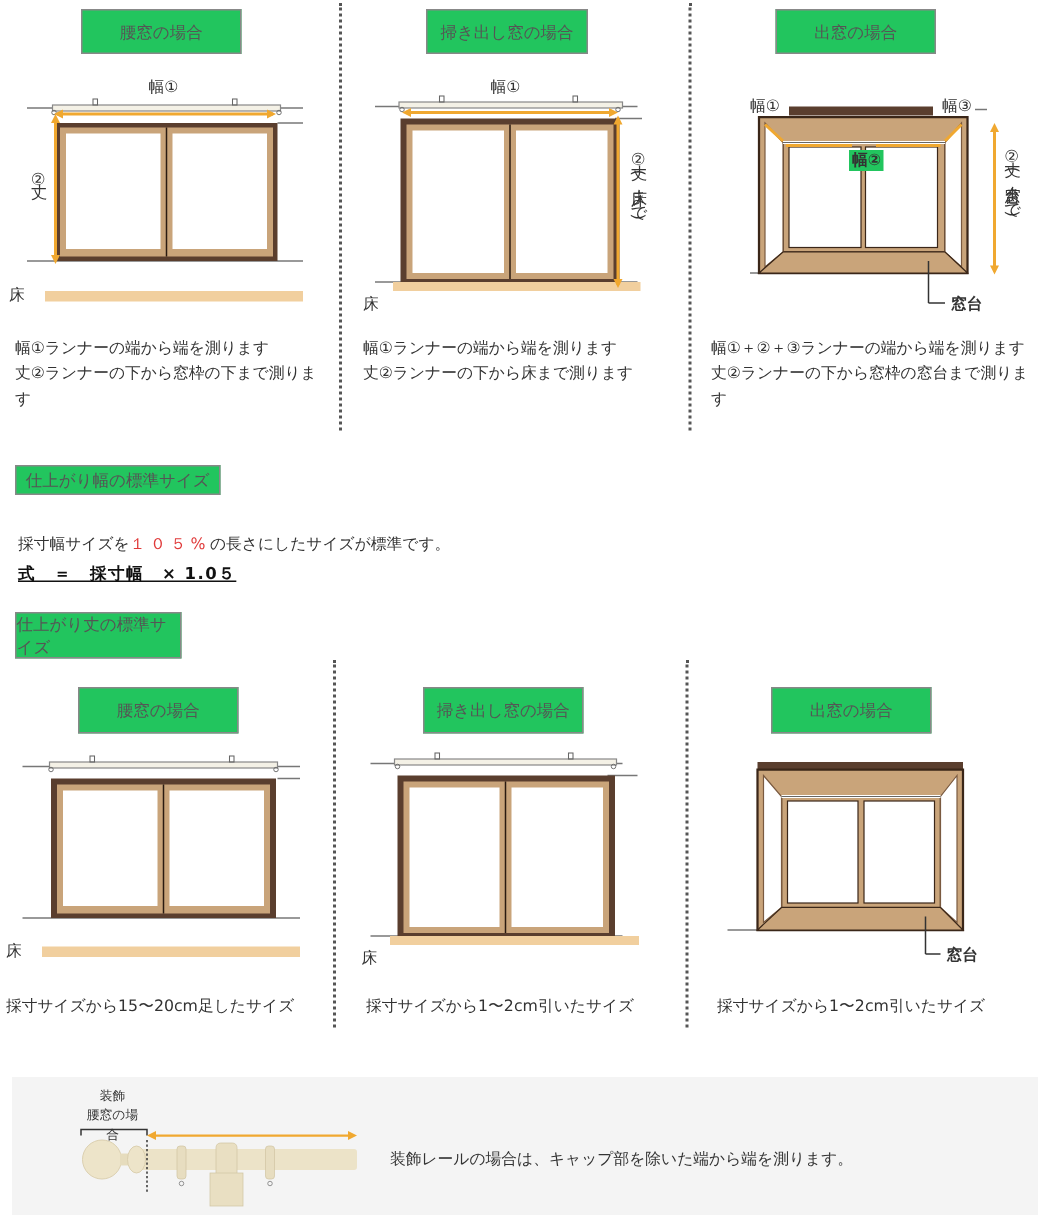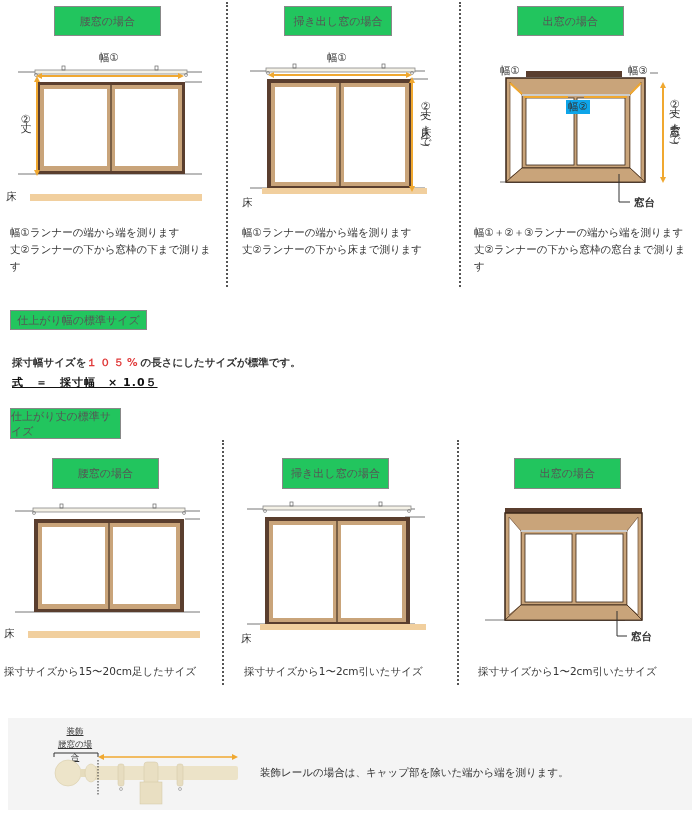--- a/index.html
+++ b/index.html
@@ -116,31 +116,31 @@
   <line x1="24" y1="29" x2="68" y2="29" stroke="#f0a830" stroke-width="2"></line>
   <line x1="84" y1="29" x2="127" y2="29" stroke="#f0a830" stroke-width="2"></line>
   <line x1="130" y1="26" x2="141" y2="15" stroke="#f0a830" stroke-width="2"></line>
   <line x1="163" y1="16" x2="163" y2="113" stroke="#f0a830" stroke-width="2"></line>
   <polygon points="163,14 160,20 166,20" fill="#f0a830"></polygon>
   <polygon points="163,115 160,109 166,109" fill="#f0a830"></polygon>
 
   <line x1="119" y1="106" x2="119" y2="134" stroke="#333" stroke-width="1"></line>
   <line x1="119" y1="134" x2="130" y2="134" stroke="#333" stroke-width="1"></line>
 </svg>
-<div class="abs small" style="left:566px;top:100px;background:#0ea5e9;padding:0 2px;">幅②</div>
+<div class="abs small" style="left:566px;top:100px;background:#22c55e;padding:0 2px;font-weight:bold;">幅②</div>
 <div class="vert abs" style="left:666px;top:98px;">丈②(窓台まで)</div>
 <div class="abs small" style="left:634px;top:196px;font-weight:bold;">窓台</div>
 <div class="desc" style="left:474px;top:224px;width:218px;">
   <div>幅①＋②＋③ランナーの端から端を測ります</div>
   <div>丈②ランナーの下から窓枠の窓台まで測りま</div>
   <div>す</div>
 </div>
 
 <div class="label-box" style="left:10px;top:310px;width:137px;height:20px;">仕上がり幅の標準サイズ</div>
-<div class="abs" style="left:12px;top:356px;font-size:10.5px;color:#333;font-weight:bold;">
+<div class="abs" style="left:12px;top:356px;font-size:10.5px;color:#333;">
   <span>採寸幅サイズを</span><span class="red">１０５%</span><span>の長さにしたサイズが標準です。</span>
 </div>
 <div class="formula" style="left:12px;top:375px;">式　＝　採寸幅　× 1.0５</div>
 
 <div class="label-box" style="left:10px;top:408px;width:111px;height:31px;">仕上がり丈の標準サイズ</div>
 
 <div class="vdiv" style="left:222px;top:440px;height:245px;"></div>
 <div class="vdiv" style="left:457px;top:440px;height:245px;"></div>
 
 <div class="label-box" style="left:52px;top:458px;width:107px;height:31px;">腰窓の場合</div>
@@ -199,21 +199,21 @@
   <polygon points="20,115 36,100 142,100 157,115" fill="#c9a47a" stroke="#3a2618" stroke-width="0.8"></polygon>
   <line x1="36" y1="26" x2="142" y2="26" stroke="#fff" stroke-width="2"></line>
   <line x1="36" y1="26" x2="142" y2="26" stroke="#555" stroke-width="0.6"></line>
   <line x1="132" y1="106" x2="132" y2="131" stroke="#333" stroke-width="1"></line>
   <line x1="132" y1="131" x2="142" y2="131" stroke="#333" stroke-width="1"></line>
 </svg>
 <div class="abs small" style="left:631px;top:630px;font-weight:bold;">窓台</div>
 <div class="desc" style="left:478px;top:663px;">採寸サイズから1〜2cm引いたサイズ</div>
 
 <div class="bottom-panel"></div>
-<div class="abs" style="left:55px;top:725px;font-size:8.5px;color:#333;text-align:center;width:40px;line-height:13px;text-decoration:underline;">
+<div class="abs" style="left:55px;top:725px;font-size:8.5px;color:#333;text-align:center;width:40px;line-height:13px;">
   <div>装飾</div>
   <div>腰窓の場合</div>
 </div>
 <svg class="abs" style="left:40px;top:752px;" width="210" height="60">
 
   <path d="M14 5 L14 1 L58 1 L58 5" fill="none" stroke="#333" stroke-width="1"></path>
 
   <line x1="60" y1="5" x2="196" y2="5" stroke="#f0a830" stroke-width="1.5"></line>
   <polygon points="58,5 64,2 64,8" fill="#f0a830"></polygon>
   <polygon points="198,5 192,2 192,8" fill="#f0a830"></polygon>

